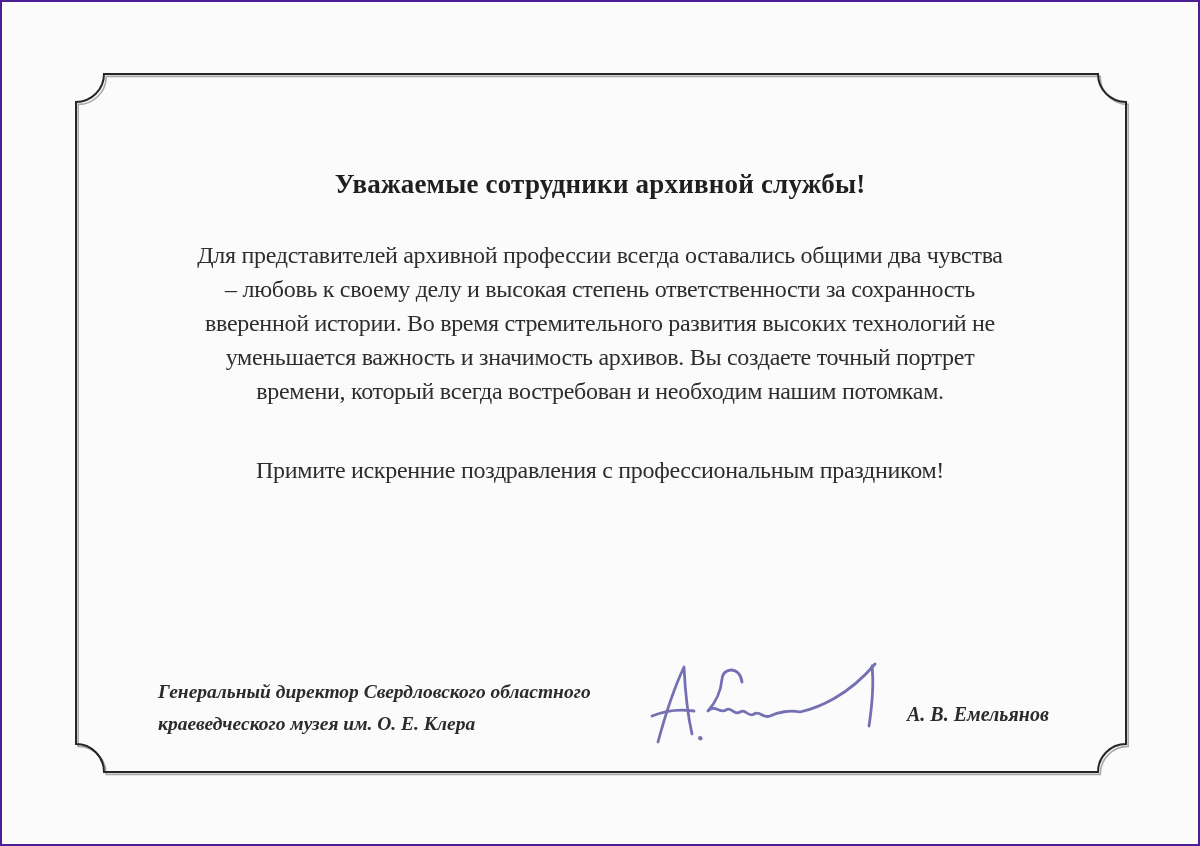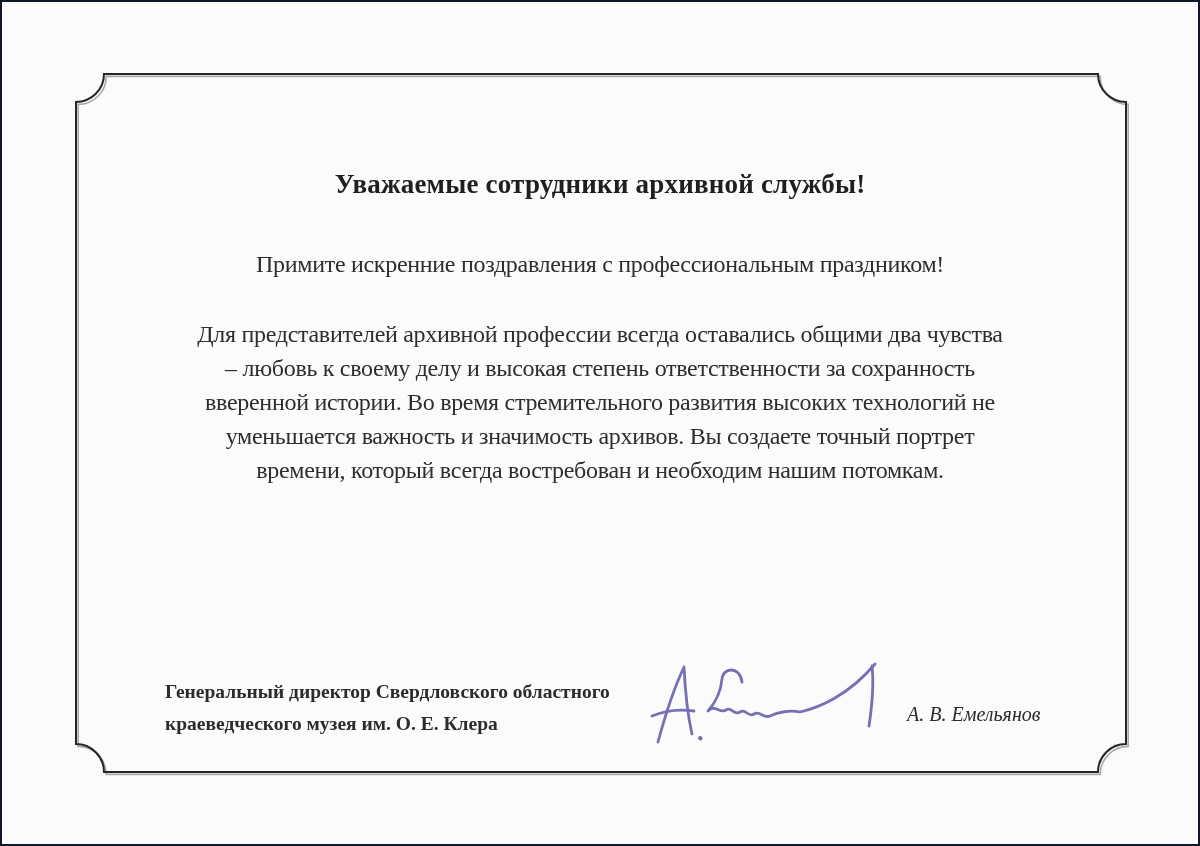--- a/index.html
+++ b/index.html
@@ -5,21 +5,21 @@
   html, body {
     margin: 0;
     padding: 0;
     background: #e9e9e9;
   }
   .card {
     position: relative;
     width: 1200px;
     height: 846px;
     background: #fbfbfb;
-    border: 2px solid #0f172a;
+    border: 2px solid #4c1d95;
     box-sizing: border-box;
     overflow: hidden;
     font-family: "Liberation Serif", serif;
     color: #2d2d2d;
   }
   .frame-svg {
     position: absolute;
     top: 0; left: 0;
     width: 1196px;
     height: 842px;
@@ -51,33 +51,33 @@
   .preline { white-space: pre-line; }
   .greeting { margin-top: 45px; }
   .body-para { margin-top: 36px; }
   .wishes-para { margin-top: 41px; }
   .signer-title {
     position: absolute;
     left: 156px;
     top: 674px;
     font-size: 19.5px;
     line-height: 32px;
+    font-style: italic;
     font-weight: 600;
     color: #2b2b2b;
     white-space: pre-line;
     text-align: left;
-    margin-left: 7px;
   }
   .signer-name {
     position: absolute;
     left: 905px;
     top: 701px;
     font-size: 20px;
     font-style: italic;
-    font-weight: 400;
+    font-weight: 700;
     color: #2b2b2b;
   }
   .signature-svg {
     position: absolute;
     left: 648px;
     top: 652px;
     width: 235px;
     height: 98px;
   }
 </style>
@@ -88,26 +88,26 @@
 
   <svg class="frame-svg" viewBox="0 0 1196 842" xmlns="http://www.w3.org/2000/svg">
 
     <path d="M102,72 H1096 A28,28 0 0 0 1124,100 V742 A28,28 0 0 0 1096,770 H102 A28,28 0 0 0 74,742 V100 A28,28 0 0 0 102,72 Z" transform="translate(2.2,2.4)" fill="none" stroke="#a9a9a9" stroke-width="1.6"></path>
 
     <path d="M102,72 H1096 A28,28 0 0 0 1124,100 V742 A28,28 0 0 0 1096,770 H102 A28,28 0 0 0 74,742 V100 A28,28 0 0 0 102,72 Z" fill="none" stroke="#262626" stroke-width="2"></path>
   </svg>
 
   <div class="content">
     <h1 class="title"><span>Уважаемые сотрудники архивной службы!</span></h1>
-    <p class="para greeting">Примите искренние поздравления с профессиональным праздником!</p>
     <p class="para body-para preline">Для представителей архивной профессии всегда оставались общими два чувства
 – любовь к своему делу и высокая степень ответственности за сохранность
 вверенной истории. Во время стремительного развития высоких технологий не
 уменьшается важность и значимость архивов. Вы создаете точный портрет
 времени, который всегда востребован и необходим нашим потомкам.</p>
+    <p class="para greeting">Примите искренние поздравления с профессиональным праздником!</p>
   </div>
 
   <div class="signer-title">Генеральный директор Свердловского областного
 краеведческого музея им. О. Е. Клера</div>
 
   <svg class="signature-svg" viewBox="0 0 235 98" xmlns="http://www.w3.org/2000/svg" fill="none" stroke="#756fb3" stroke-width="2.8" stroke-linecap="round" stroke-linejoin="round">
     <path d="M8,88 C15,62 26,30 34,13 C35,34 37,58 42,80"></path>
     <path d="M2,62 C14,57 30,55 44,57"></path>
     <path stroke-width="4" d="M50,84 L50.6,84.4"></path>
     <path d="M92,28 C90,12 73,13 72,25 C71,36 66,48 58,57 C65,50 70,60 76,56 C81,52 84,62 90,58 C96,54 98,64 104,60 C110,56 113,65 120,62 C128,58 140,56 150,58 C168,54 198,42 225,10"></path>

